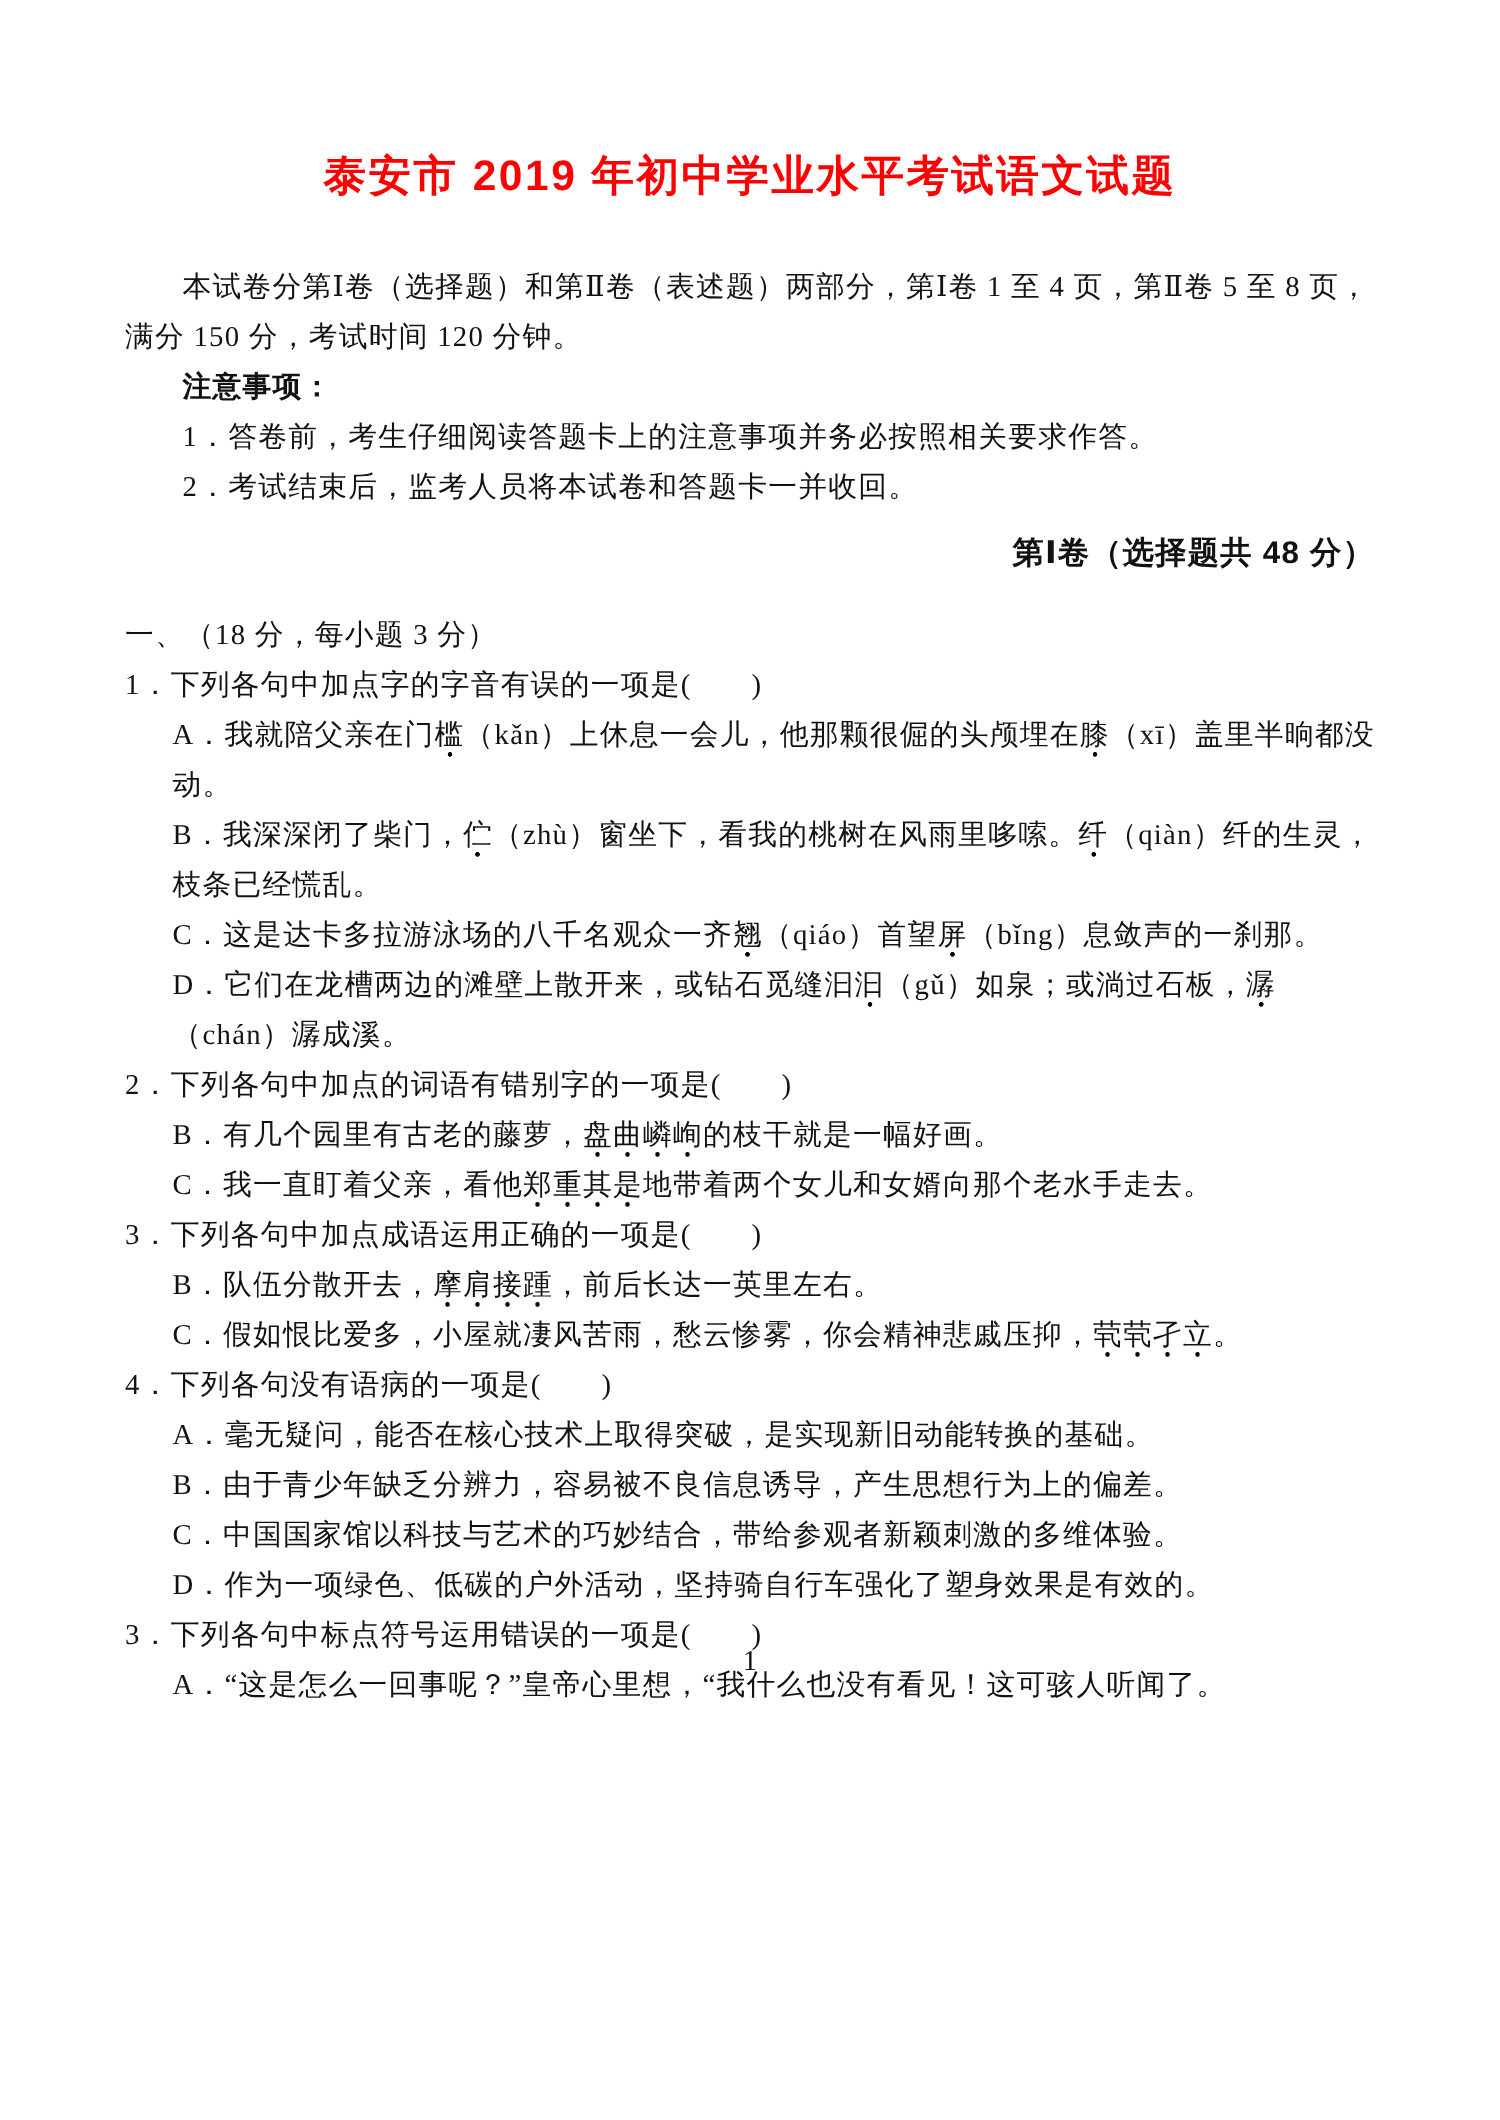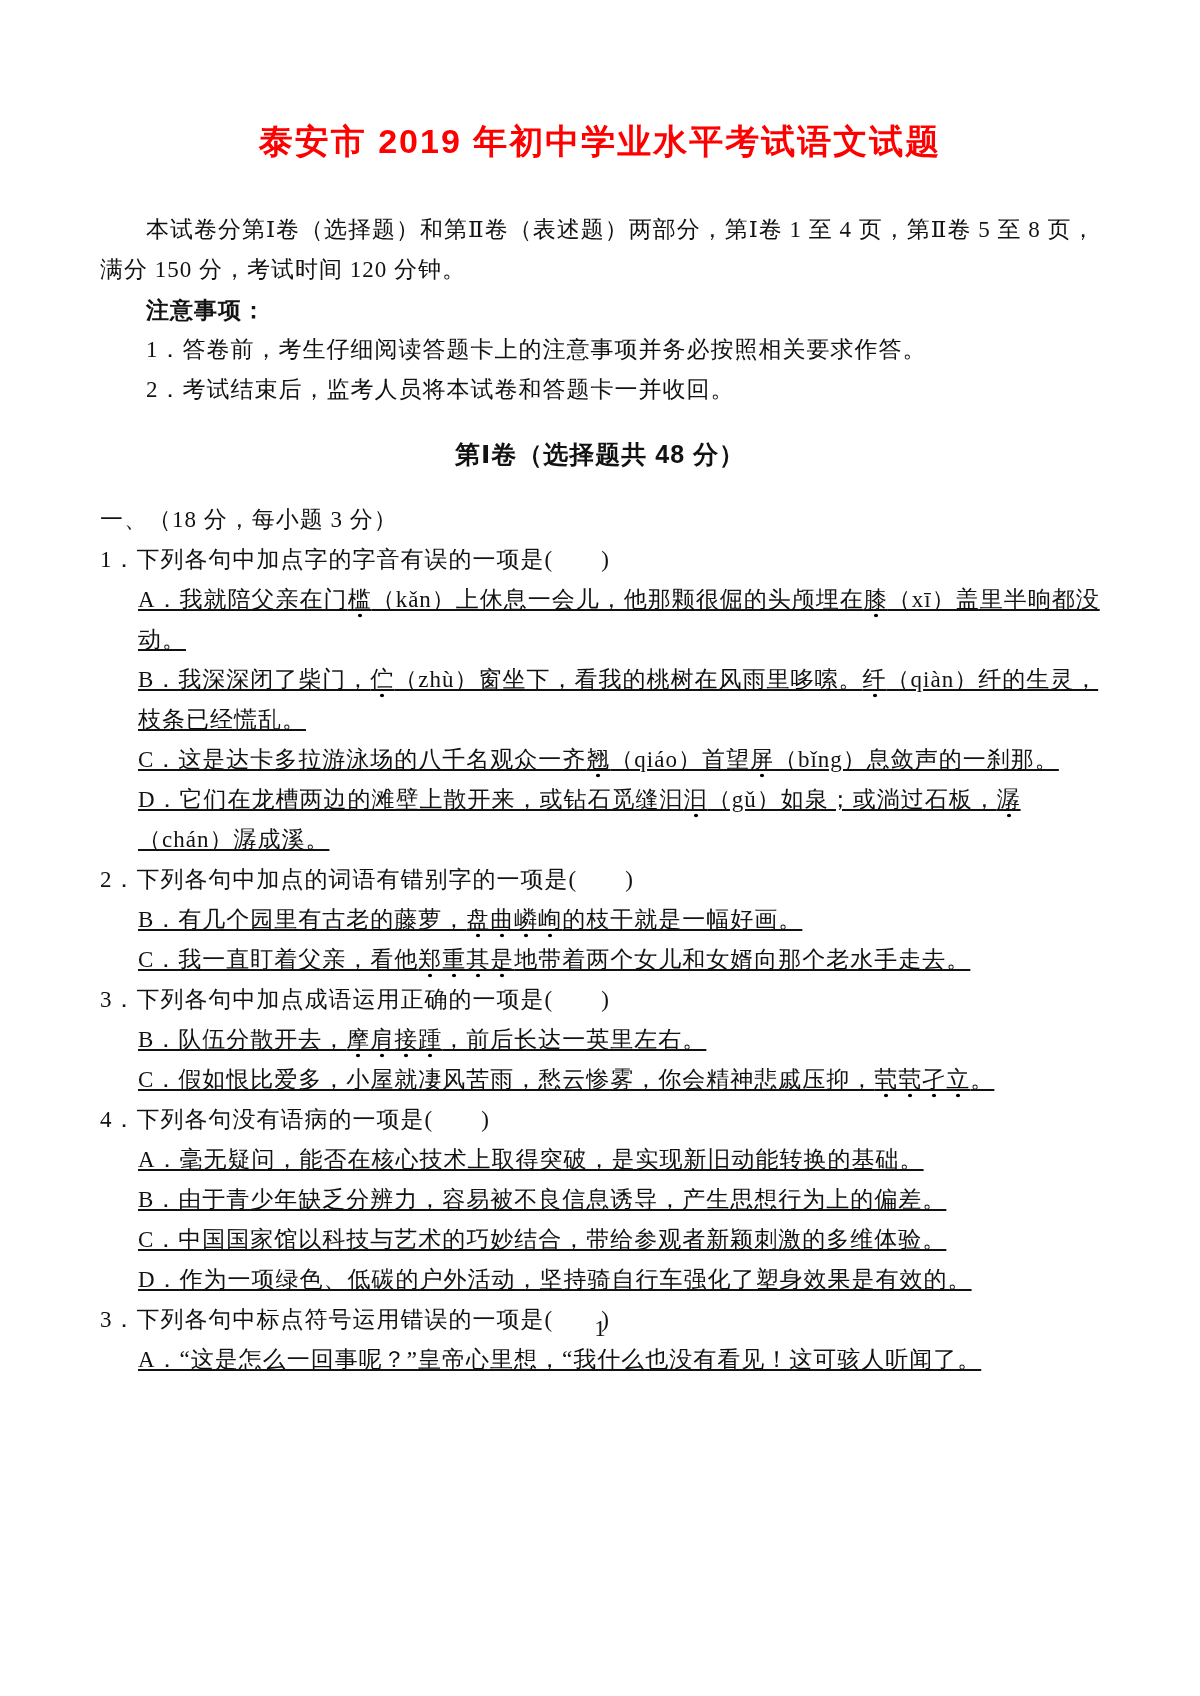--- a/index.html
+++ b/index.html
@@ -12,31 +12,31 @@
     position:relative; overflow:hidden;
   }
   .title {
     font-family:"Liberation Sans","DejaVu Sans",sans-serif;
     font-size:34px; line-height:46px; font-weight:bold;
     color:#ff0000; text-align:center; letter-spacing:2px;
   }
   .intro { margin-top:46px; text-indent:2em; }
   .notice-head {
     text-indent:2em; font-weight:bold;
-    font-family:Liberation Sans, sans-serif;
+    font-family:Liberation Serif, serif;
   }
   .notice { text-indent:2em; }
   .section {
     font-family:"Liberation Sans","DejaVu Sans",sans-serif;
     font-size:25px; line-height:40px; font-weight:bold;
-    text-align:center; margin:24px 0 26px 0; letter-spacing:1px;
+    text-align:right; margin:12px 0 26px 0; letter-spacing:1px;
   }
   .part { }
   .question { }
-  .option { margin-left:38px;text-decoration:underline; }
+  .option { margin-left:38px; }
   .emph {
     background-image:radial-gradient(circle, #000 1.6px, transparent 2.1px);
     background-size:24px 7px;
     background-repeat:repeat-x;
     background-position:0 100%;
     padding-bottom:7px;
   }
   .pageno {
     position:absolute; bottom:75px; left:0; right:0;
     text-align:center; letter-spacing:0;

